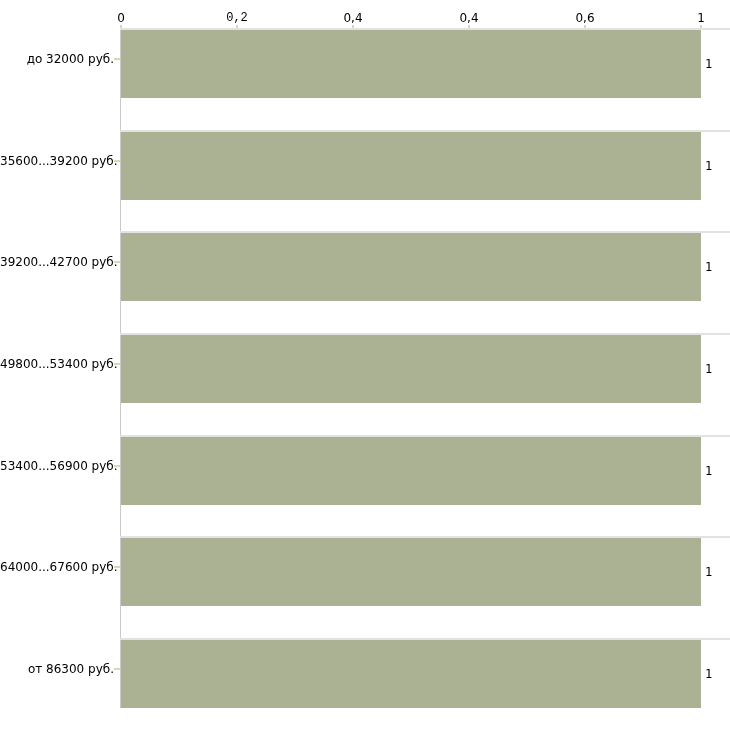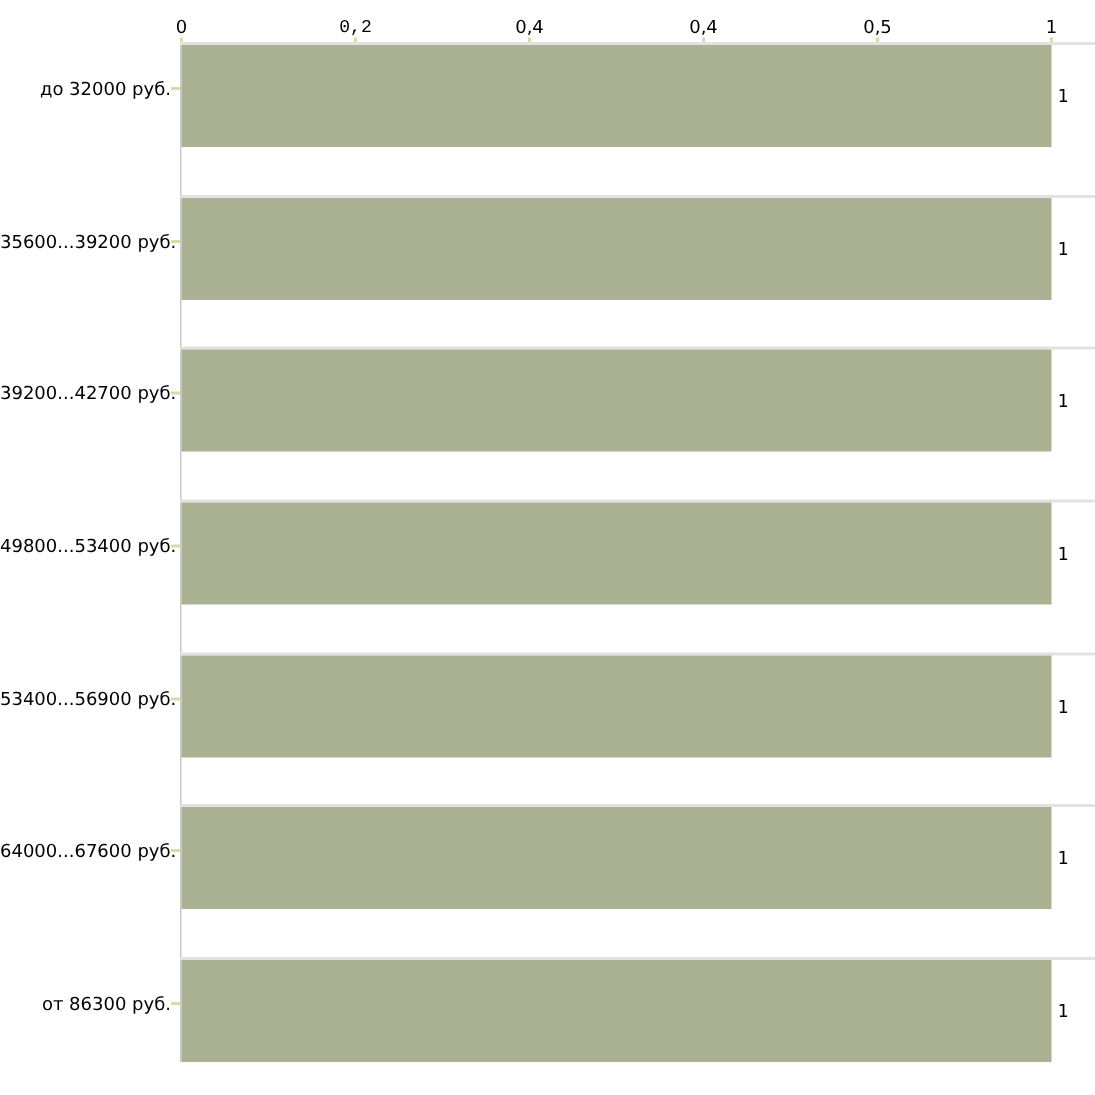--- a/index.html
+++ b/index.html
@@ -45,21 +45,21 @@
 <div class="chart">
   <div id="x-axis">
       <div class="xtick-label" style="left: 121px; top: 11px;">0</div>
       <div class="xtick-mark" style="left: 121px; top: 25px; background: rgb(214, 220, 170);"></div>
       <div class="xtick-label" style="left: 237px; top: 11px; font-family: Liberation Mono, monospace;">0,2</div>
       <div class="xtick-mark" style="left: 237px; top: 25px; background: rgb(214, 220, 170);"></div>
       <div class="xtick-label" style="left: 353px; top: 11px;">0,4</div>
       <div class="xtick-mark" style="left: 353px; top: 25px; background: rgb(214, 220, 170);"></div>
       <div class="xtick-label" style="left: 469px; top: 11px;">0,4</div>
       <div class="xtick-mark" style="left: 469px; top: 25px; background: rgb(214, 220, 170);"></div>
-      <div class="xtick-label" style="left: 585px; top: 11px;">0,5</div>
+      <div class="xtick-label" style="left: 585px; top: 11px;">0,6</div>
       <div class="xtick-mark" style="left: 585px; top: 25px; background: rgb(214, 220, 170);"></div>
       <div class="xtick-label" style="left: 701px; top: 11px;">1</div>
       <div class="xtick-mark" style="left: 701px; top: 25px; background: rgb(214, 220, 170);"></div>
     </div>
   <div id="y-axis">
       <div class="y-axis-line" style="left: 120px; top: 28px; height: 680px; background: rgb(201, 201, 201);"></div>
     </div>
   <div id="plot">
       <div class="gridline" style="left: 120px; width: 610px; top: 28px; background: rgb(226, 226, 226);"></div>
       <div class="bar" style="left: 121px; top: 30px; width: 580px; height: 68px; background: rgb(171, 178, 148);"></div>

